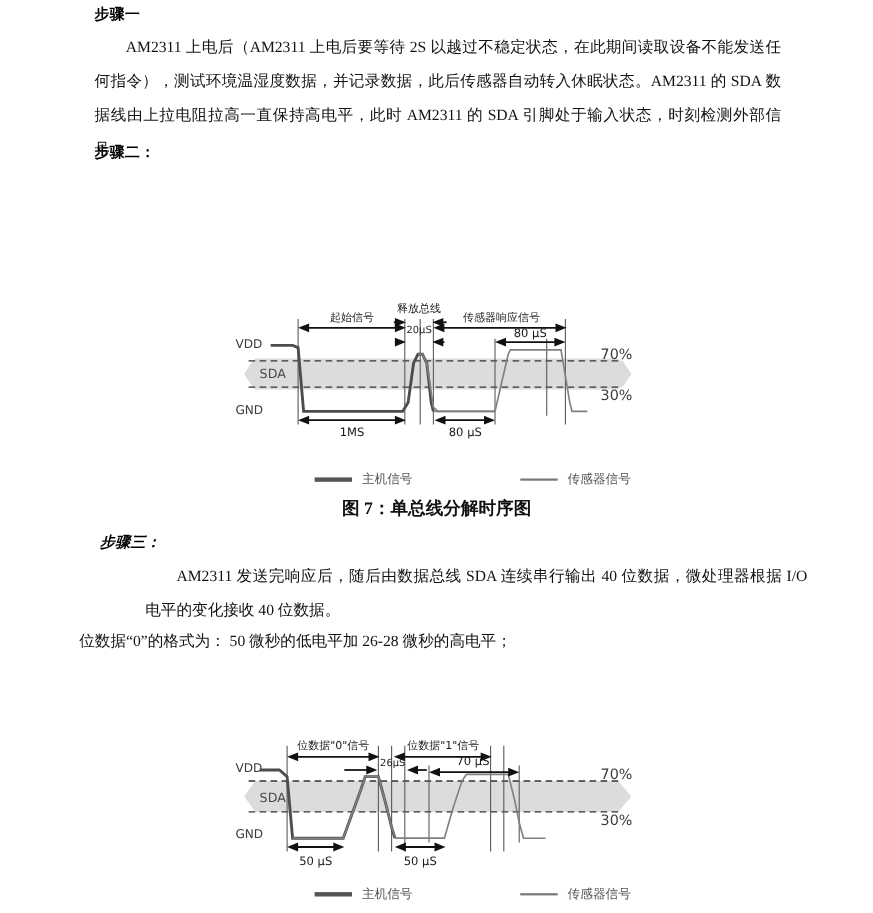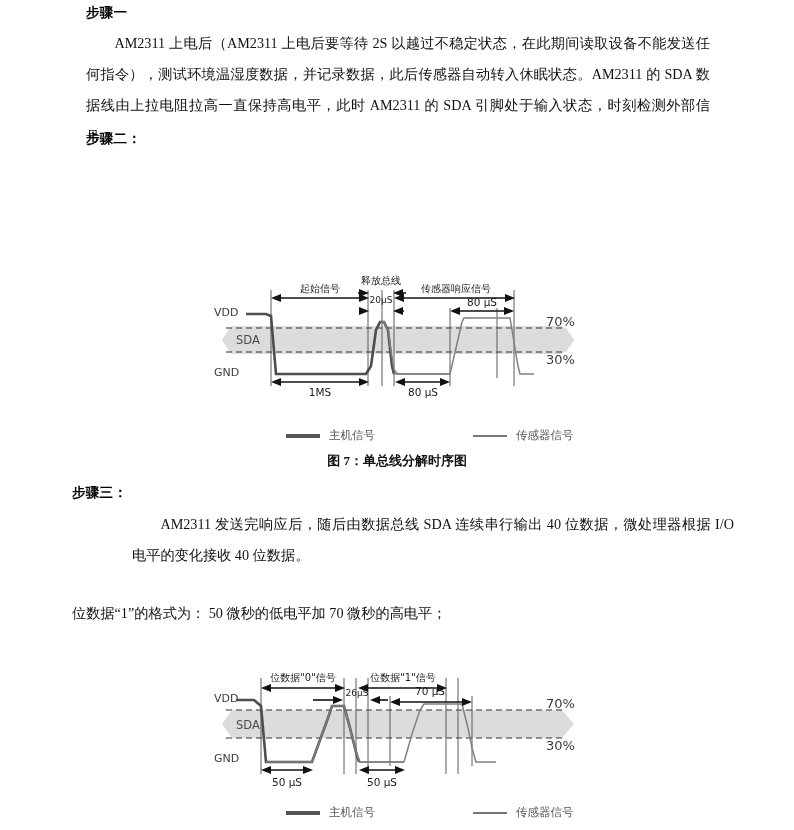--- a/index.html
+++ b/index.html
@@ -53,21 +53,21 @@
   }
 
   
   .figure {
     position: absolute;
   }
   .fig-caption {
     position: absolute;
     width: 100%;
     text-align: center;
-    font-size: 13px;
+    font-size: 16px;
     font-weight: bold;
     color: #111;
   }
   .legend {
     position: absolute;
     display: flex;
     align-items: center;
     gap: 26px;
     font-size: 11.5px;
     color: #555;
@@ -236,28 +236,28 @@
     </span>
     <span class="legend-gap"></span>
     <span class="legend-group">
       <span class="swatch-thin"></span>
       <span>传感器信号</span>
     </span>
   </div>
 
   <div class="fig-caption" style="left:0px; top:452px;">图 7：单总线分解时序图</div>
 
-  <div class="heading" style="left:72px; top:484px;">步骤三：</div>
+  <div class="heading" style="left:91px; top:484px;font-style:italic;">步骤三：</div>
 
   <div class="para" style="left:108px; top:509px; width:602px; text-indent:2em;margin-left:24px;">
     <p>AM2311 发送完响应后，随后由数据总线 SDA 连续串行输出 40 位数据，微处理器根据 I/O 电平的变化接收 40 位数据。</p>
   </div>
 
-
-  <div class="line" style="left:72px; top:604px;">位数据“1”的格式为： 50 微秒的低电平加 70 微秒的高电平；</div>
+  <div class="line" style="left:72px; top:573px;">位数据“0”的格式为： 50 微秒的低电平加 26-28 微秒的高电平；</div>
+
 
 
   <div class="figure" style="left:214px; top:662px; width:366px; height:140px;">
     <svg width="366" height="140" viewBox="0 0 366 140">
 
       <polygon class="band" points="8,62 18,48 348,48 360,62 348,76 18,76"></polygon>
 
       <line class="thresh" x1="12" y1="48" x2="348" y2="48"></line>
       <line class="thresh" x1="12" y1="76" x2="348" y2="76"></line>
 

